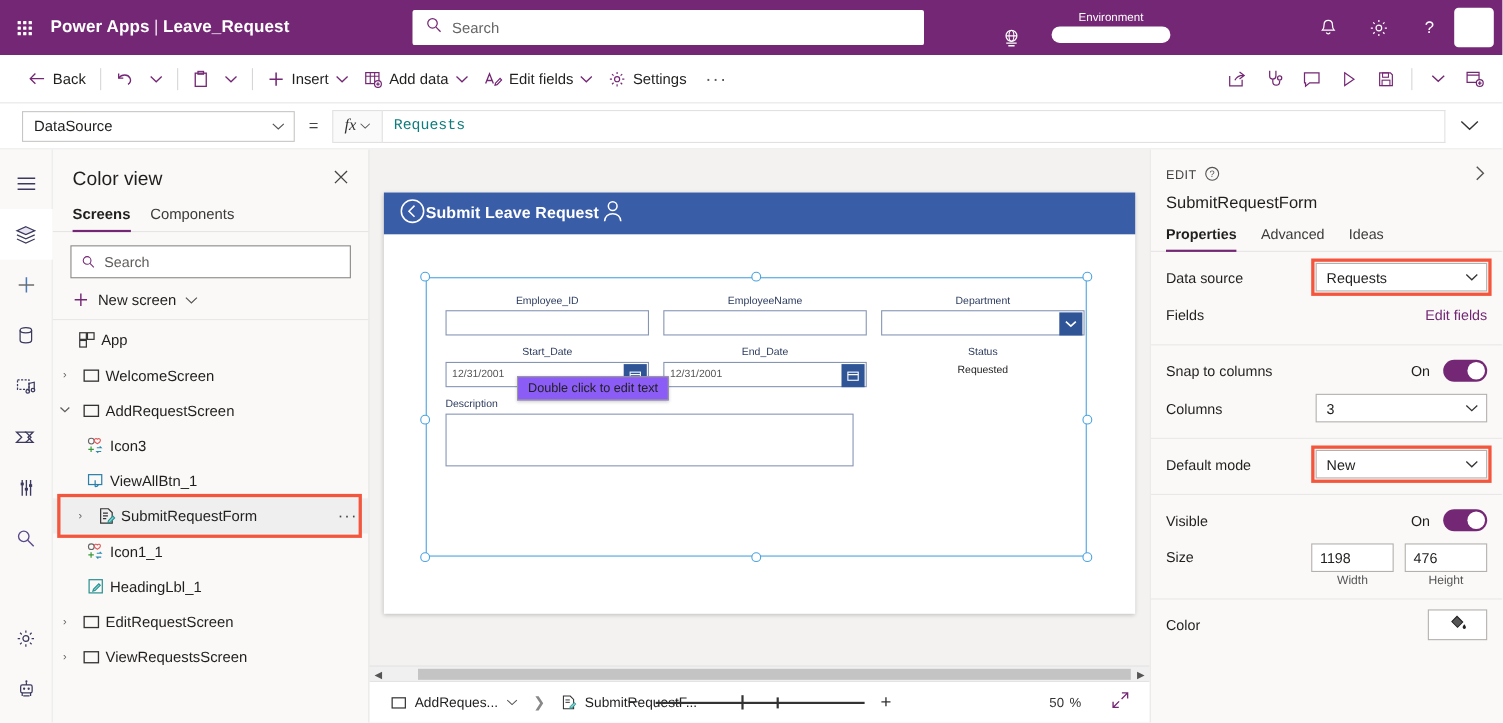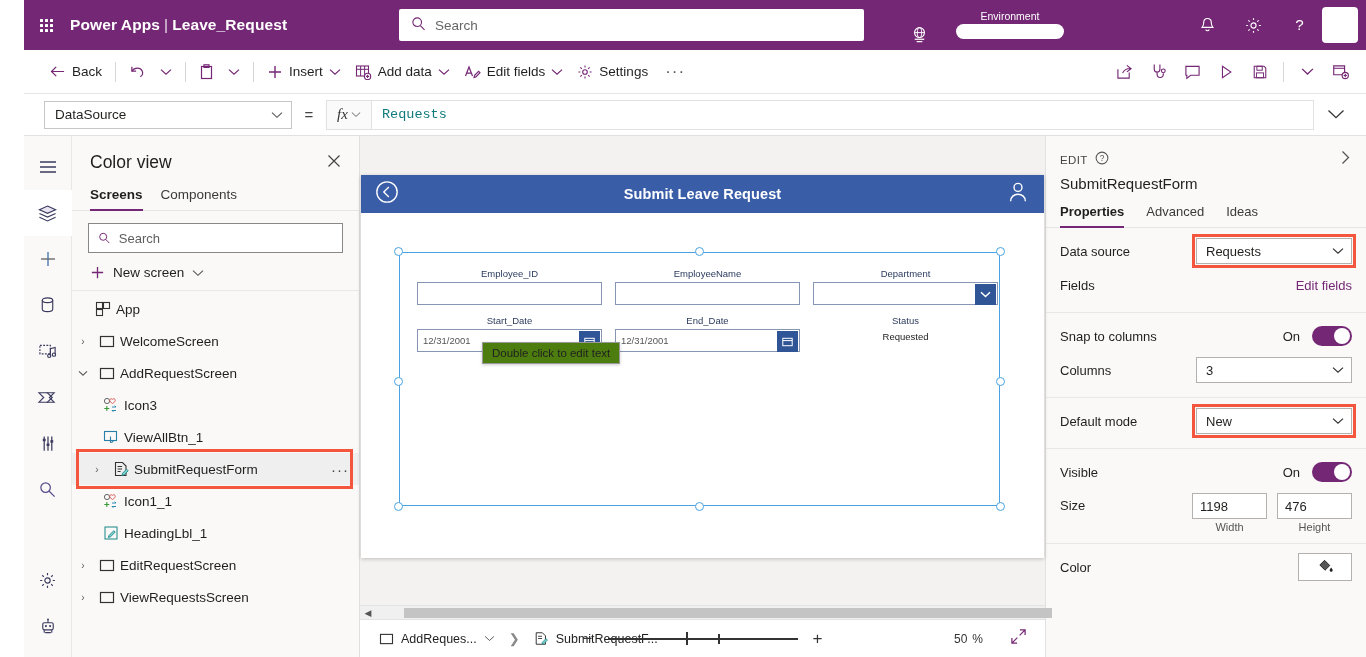--- a/index.html
+++ b/index.html
@@ -1,21 +1,21 @@
 <!DOCTYPE html>
 <html><head>
 <meta charset="utf-8">
 <style>
   * { box-sizing: border-box; margin: 0; padding: 0; }
   html, body {
     width: 1366px; height: 657px;
     font-family: "Liberation Sans", sans-serif;
     background: #ffffff; overflow: hidden;
   }
-  .app { position: relative; width: 1366px; height: 657px; display: flex; flex-direction: column; padding-left: 24px; }
+  .app { position: relative; width: 1366px; height: 657px; display: flex; flex-direction: column; }
 
   
   .topbar {
     height: 50px; background: #742774; display: flex; align-items: center;
     flex: 0 0 50px; color: #fff; position: relative;
   }
   .waffle { width: 44px; display:flex; align-items:center; justify-content:center; cursor:pointer; }
   .waffle-grid { display:grid; grid-template-columns: repeat(3,3px); grid-template-rows: repeat(3,3px); gap:2px; }
   .waffle-grid i { width:3px; height:3px; background:#fff; border-radius:0.5px; display:block; }
   .brand { font-size: 15.5px; font-weight: bold; letter-spacing: .1px; white-space: nowrap; margin-left:2px;}
@@ -118,21 +118,21 @@
   }
   .trow-wrap { position:relative; }
 
   
   .canvasarea { flex: 1; display:flex; flex-direction:column; background:#f3f2f1; min-width: 0; position:relative;}
   .canvasscroll { flex:1; display:flex; align-items:flex-start; justify-content:center; padding-top: 39px; min-height:0;}
   .phone {
     width: 683px; height: 383px; background: #fff; box-shadow: 0 1px 4px rgba(0,0,0,.22); position: relative;
   }
   .appheader {
-    height: 38px; background: #3a5da8; display:flex; align-items:center; justify-content:space-between; padding: 0 14px;
+    height: 38px; background: #3a5da8; display:flex; align-items:center; justify-content:flex-start; padding: 0 14px;
   }
   .appheader .title { color:#fff; font-size: 14.5px; font-weight: bold; letter-spacing:.1px;}
   .formsel { position:absolute; left: 38px; top: 77px; width: 601px; height: 254px; }
   .formsel-box { position:absolute; inset: 0; border: 1px solid #4aa3e0; }
   .handle {
     position:absolute; width: 9px; height: 9px; background:#fff; border: 1.6px solid #4aa3e0; border-radius: 50%;
   }
   .formfields { position: absolute; inset: 0; padding: 16px 18px; }
   .fieldgrid { display:grid; grid-template-columns: 185px 185px 185px; gap: 0 13px; text-align: center; }
   .fld-label { font-size: 9.5px; color: #2b3b5e; margin-bottom: 3px; }
@@ -146,21 +146,21 @@
   .dt { position: relative; display:flex; align-items:center; padding-left:5px; font-size: 9.5px; color:#555; }
   .dt .dtbtn {
     position:absolute; right: 1px; top: 1px; width: 21px; height: 21px; background: #2f5597;
     display:flex; align-items:center; justify-content:center; color:#fff; font-size:10px;
   }
   .fld-block { margin-bottom: 10px; }
   .statusval { font-size: 9.5px; color: #222; margin-top: 5px; }
   .desc-label { font-size: 9.5px; color:#2b3b5e; margin: 0 0 3px 0; }
   .desc-box { width: 371px; height: 48px; border:1px solid #8795b5; background:#fff;}
   .tooltip {
-    position:absolute; left: 121px; top: 167px; background:#4d7c0f; border:1px solid #999; box-shadow: 0 1px 3px rgba(0,0,0,.2);
+    position:absolute; left: 121px; top: 167px; background:#8b5cf6; border:1px solid #999; box-shadow: 0 1px 3px rgba(0,0,0,.2);
     font-size: 11.5px; color:#222; padding: 4px 9px; white-space:nowrap; z-index: 30;
   }
 
   
   .hscroll {
     height: 14px; flex:0 0 14px; background: #f0f0f0; display:flex; align-items:center; border-top: 1px solid #e3e3e3;
   }
   .hs-arrow { width: 16px; text-align:center; font-size: 9px; color:#555; cursor:pointer;}
   .hs-track { flex:1; height: 12px; background:#f0f0f0; position:relative;}
   .hs-thumb { position:absolute; left: 28px; width: 648px; top:1px; height: 10px; background:#c4c4c4; }
@@ -724,20 +724,24 @@
                         </svg>
                     </span>
                   </div>
                 </div>
                 <div class="fld-block">
                   <div class="fld-label">Status</div>
                   <div class="statusval">Requested</div>
                 </div>
               </div>
 
+              <div>
+                <div class="desc-label">Description</div>
+                <div class="desc-box"></div>
+              </div>
             </div>
           </div>
 
           <div class="tooltip">Double click to edit text</div>
         </div>
       </div>
 
       <div class="hscroll">
         <span class="hs-arrow">◀</span>
         <span class="hs-track">

